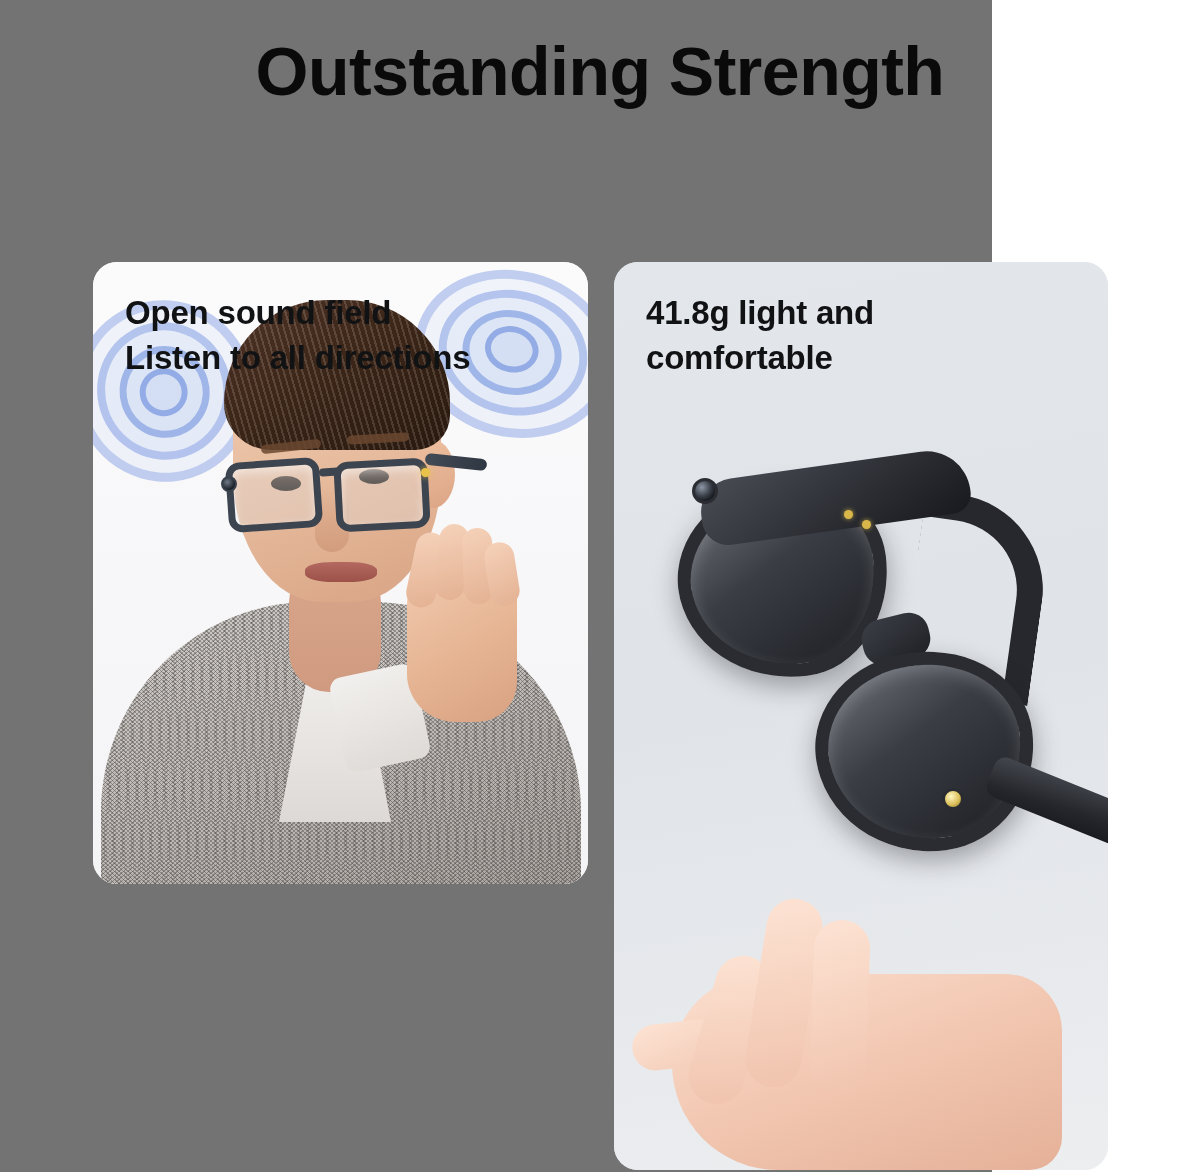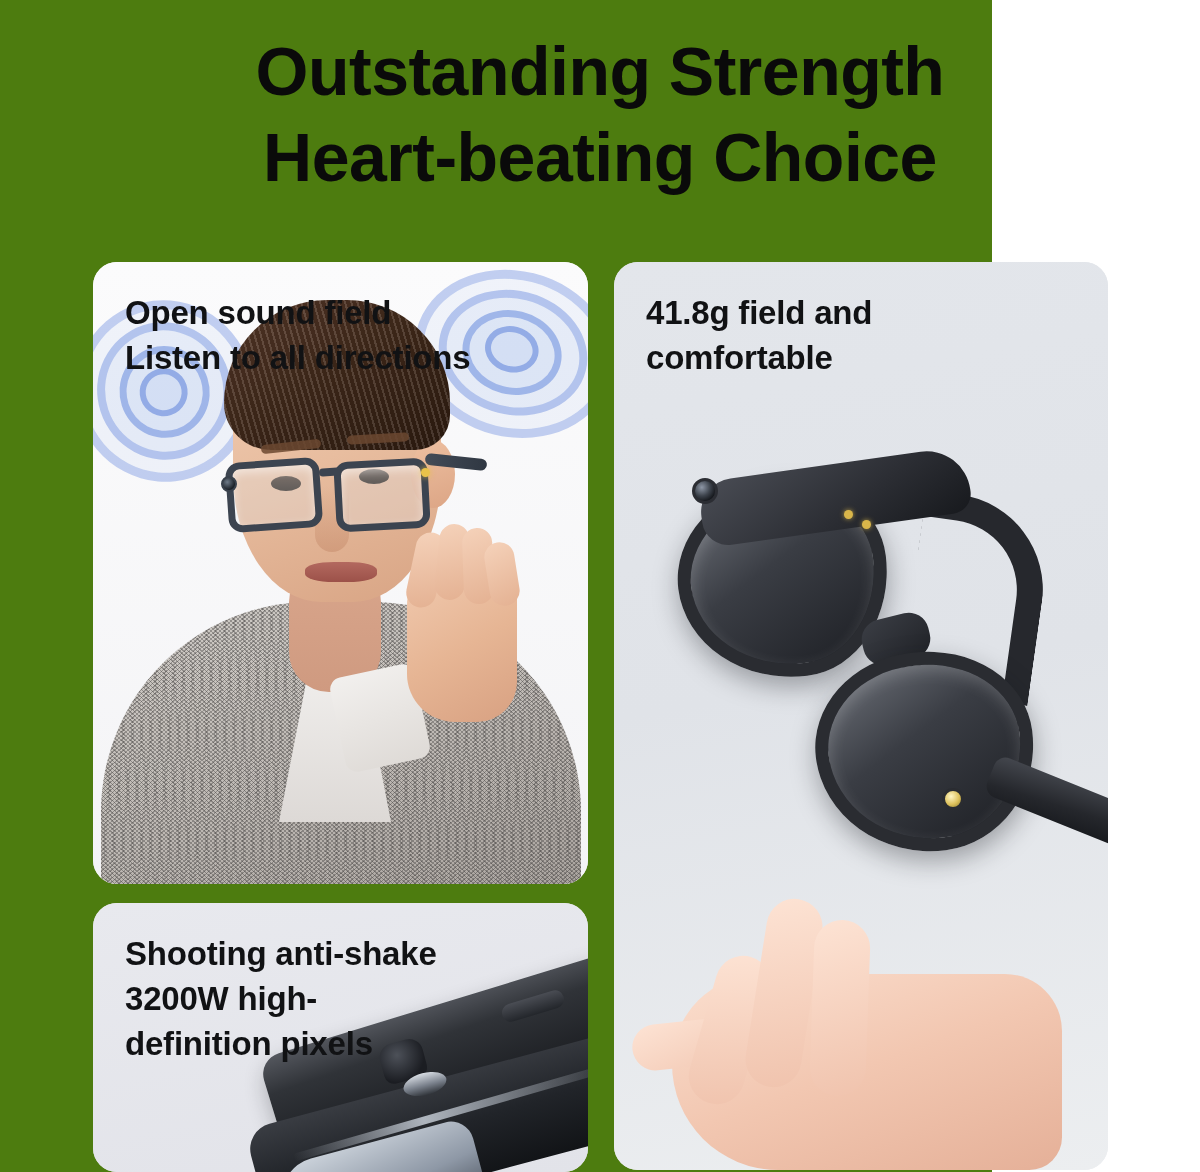--- a/index.html
+++ b/index.html
@@ -9,21 +9,21 @@
     height: 1172px;
     background: #ffffff;
     font-family: "Liberation Sans", "DejaVu Sans", sans-serif;
     overflow: hidden;
   }
 
   .page {
     position: relative;
     width: 992px;
     height: 1172px;
-    background: #4d7c0f;
+    background: #737373;
   }
 
   
   .heading {
     position: absolute;
     left: 0;
     top: 28px;
     width: 1200px;
     text-align: center;
     color: #0a0a0a;
@@ -358,21 +358,20 @@
     transform: rotate(-16deg);
   }
 </style>
 </head>
 <body>
 
 <div class="page">
 
   <h1 class="heading">
     <span class="line">Outstanding Strength</span>
-    <span class="line">Heart-beating Choice</span>
   </h1>
 
   <div class="card" id="card-sound">
 
     <div class="photoA">
 
       <div class="waves" id="waves-left">
         <div class="ring" style="left:6px;  top:10px;  width:178px; height:182px; border-width:9px;"></div>
         <div class="ring" style="left:28px; top:32px;  width:134px; height:138px; border-width:8px; border-color:rgba(120,150,225,0.46);"></div>
         <div class="ring" style="left:50px; top:56px;  width:90px;  height:92px;  border-width:7px; border-color:rgba(110,142,222,0.55);"></div>
@@ -443,36 +442,18 @@
         <div class="gl-lens bot"></div>
         <div class="gl-brow"></div>
         <div class="gl-cam"></div>
         <div class="gl-dot d1"></div>
         <div class="gl-dot d2"></div>
         <div class="gl-arm"></div>
         <div class="gl-led"></div>
       </div>
     </div>
 
-    <div class="card-title">41.8g field and
+    <div class="card-title">41.8g light and
 comfortable</div>
   </div>
 
-  <div class="card" id="card-shoot">
-
-    <div class="photoC">
-      <div class="macro">
-        <div class="frame-top"></div>
-        <div class="btn"></div>
-        <div class="frame-low"></div>
-        <div class="hl"></div>
-        <div class="cam-mod"></div>
-        <div class="cam-ring"></div>
-        <div class="lens-glass"></div>
-      </div>
-    </div>
-
-    <div class="card-title">Shooting anti-shake
-3200W high-
-definition pixels</div>
-  </div>
 
 </div>
 
 </body></html>

